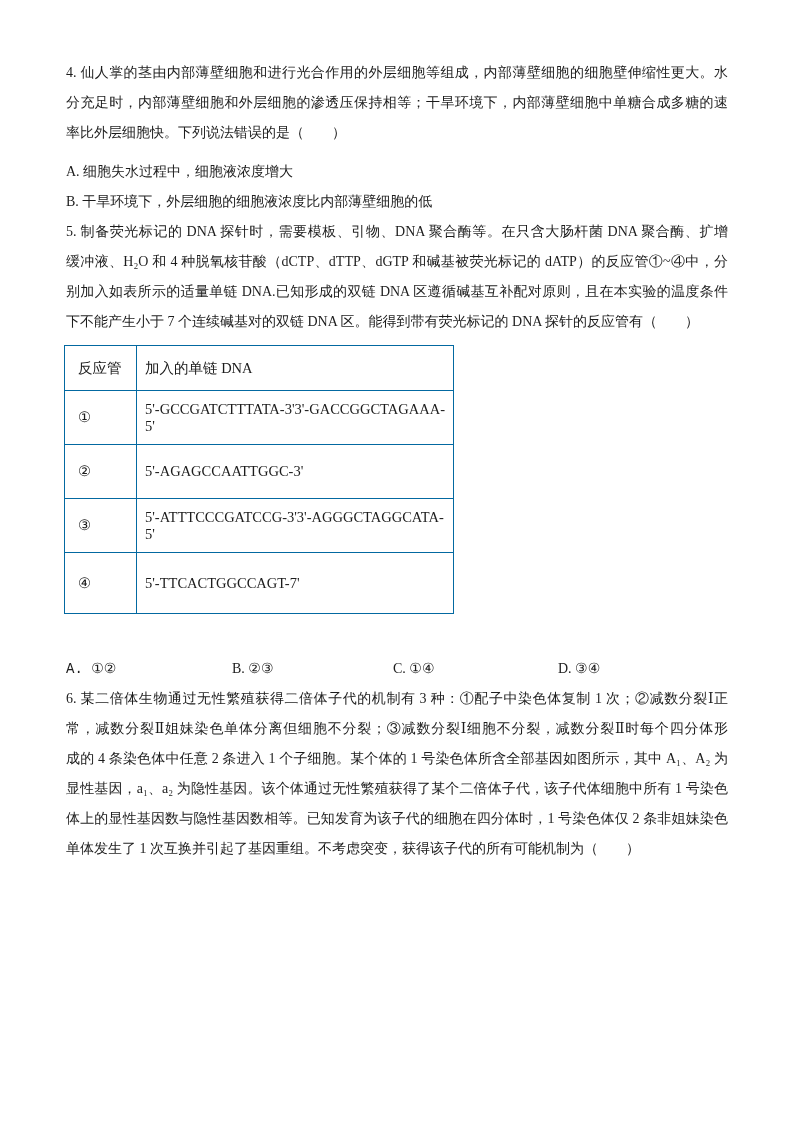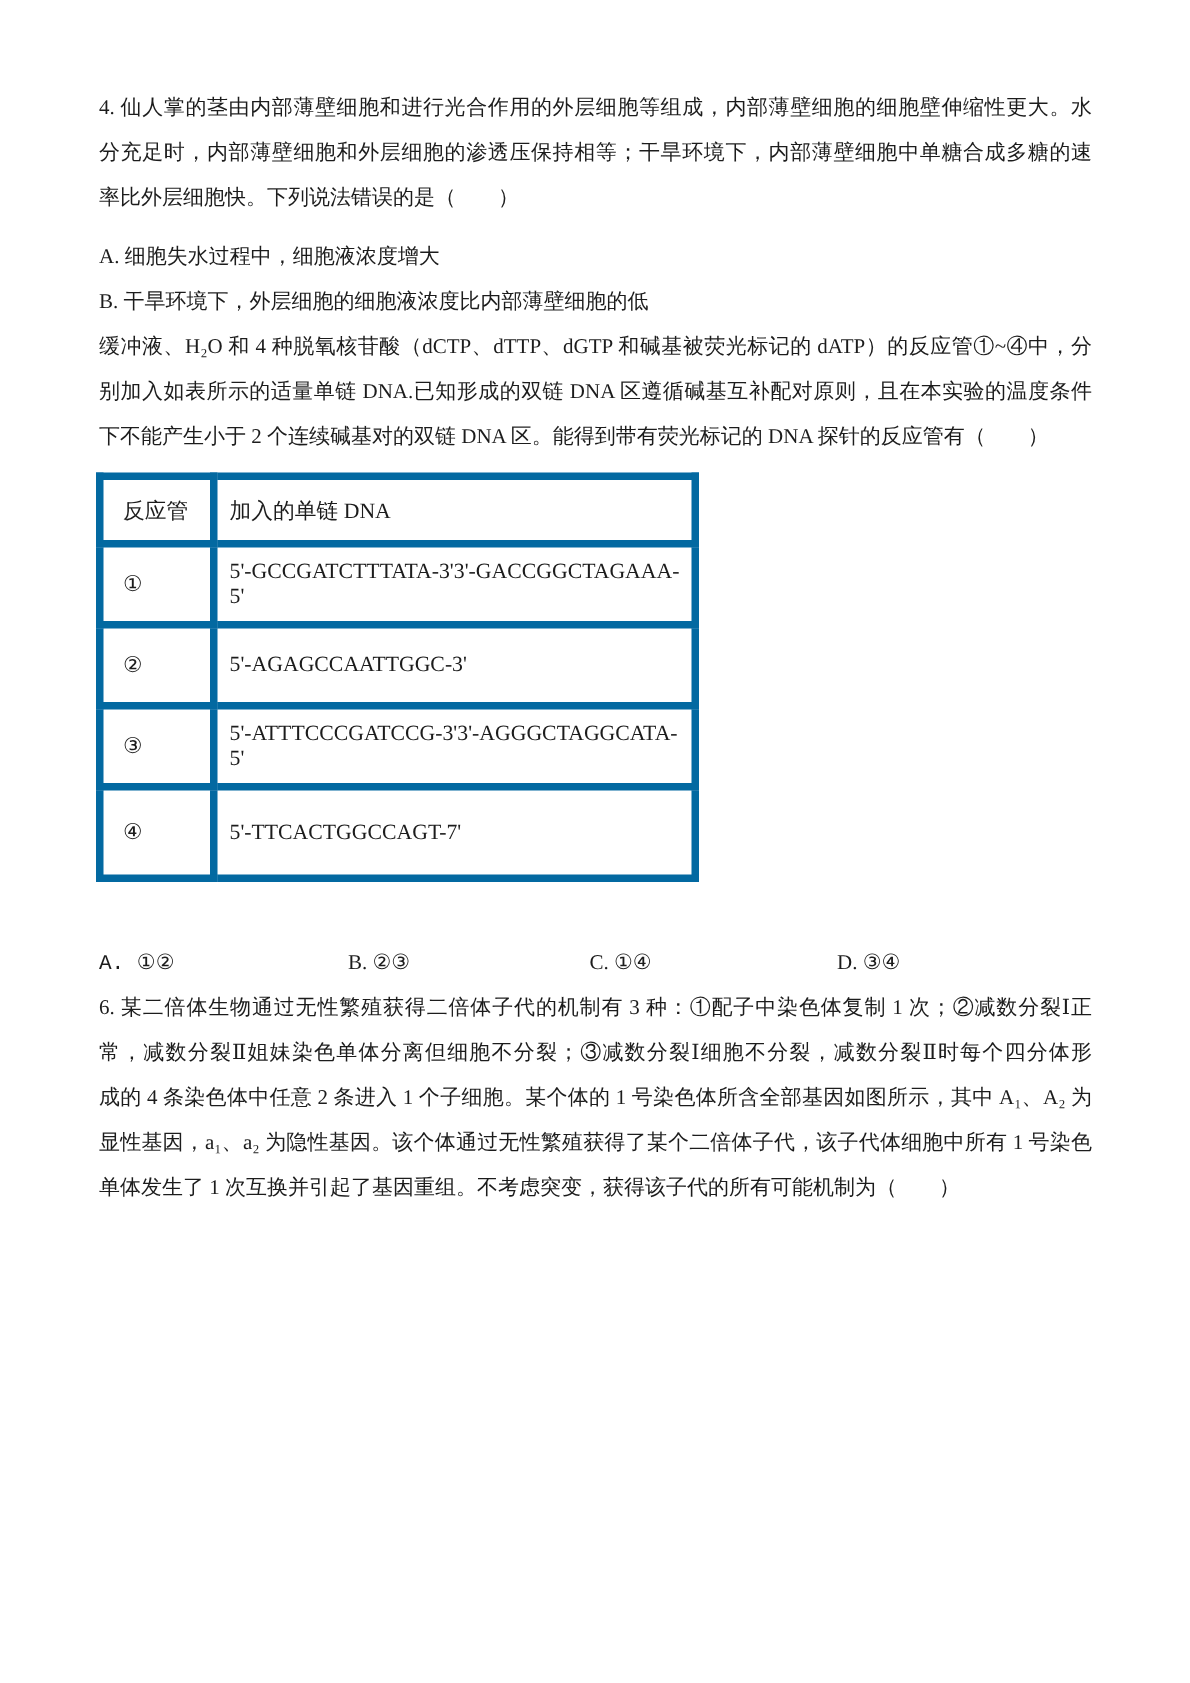--- a/index.html
+++ b/index.html
@@ -44,21 +44,21 @@
   .optlist {
     margin-top: 9px;
   }
   .dna-table {
     border-collapse: collapse;
     margin-top: 8px;
     margin-left: -2px;
     table-layout: fixed;
   }
   .dna-table td {
-    border: 5px solid #0369a1;
+    border: 1px solid #0369a1;
     font-size: 14.5px;
     vertical-align: middle;
     padding: 0;
   }
   .dna-table .col-tube { width: 58px; padding-left: 13px; }
   .dna-table .col-dna  { width: 308px; padding-left: 8px; }
   .dna-table .r-head  { height: 45px; }
   .dna-table .r-mid   { height: 54px; }
   .dna-table .r-last  { height: 61px; }
   .answer-row {
@@ -84,23 +84,24 @@
       <div class="tline jline">4. 仙人掌的茎由内部薄壁细胞和进行光合作用的外层细胞等组成，内部薄壁细胞的细胞壁伸缩性更大。水</div>
       <div class="tline jline">分充足时，内部薄壁细胞和外层细胞的渗透压保持相等；干旱环境下，内部薄壁细胞中单糖合成多糖的速</div>
       <div class="tline lline">率比外层细胞快。下列说法错误的是（　　）</div>
       <div class="optlist">
         <div class="tline lline">A. 细胞失水过程中，细胞液浓度增大</div>
         <div class="tline lline">B. 干旱环境下，外层细胞的细胞液浓度比内部薄壁细胞的低</div>
       </div>
     </div>
 
     <div>
+      <div class="tline jline">5. 制备荧光标记的 DNA 探针时，需要模板、引物、DNA 聚合酶等。在只含大肠杆菌 DNA 聚合酶、扩增</div>
       <div class="tline jline">缓冲液、H₂O 和 4 种脱氧核苷酸（dCTP、dTTP、dGTP 和碱基被荧光标记的 dATP）的反应管①~④中，分</div>
       <div class="tline jline">别加入如表所示的适量单链 DNA.已知形成的双链 DNA 区遵循碱基互补配对原则，且在本实验的温度条件</div>
-      <div class="tline lline">下不能产生小于 2 个连续碱基对的双链 DNA 区。能得到带有荧光标记的 DNA 探针的反应管有（　　）</div>
+      <div class="tline lline">下不能产生小于 7 个连续碱基对的双链 DNA 区。能得到带有荧光标记的 DNA 探针的反应管有（　　）</div>
 
       <table class="dna-table">
         <tbody>
             <tr class="r-head">
           <td class="col-tube">反应管</td>
           <td class="col-dna">加入的单链 DNA</td>
         </tr>
         <tr class="r-mid">
           <td class="col-tube">①</td>
           <td class="col-dna">5'-GCCGATCTTTATA-3'3'-GACCGGCTAGAAA-5'</td>
@@ -123,17 +124,18 @@
       <div class="answer-row">
         <span class="opt opt-a">A. ①②</span><span class="opt opt-b">B. ②③</span><span class="opt opt-c">C. ①④</span><span class="opt">D. ③④</span>
       </div>
     </div>
 
     <div class="q6block">
       <div class="tline jline">6. 某二倍体生物通过无性繁殖获得二倍体子代的机制有 3 种：①配子中染色体复制 1 次；②减数分裂Ⅰ正</div>
       <div class="tline jline">常，减数分裂Ⅱ姐妹染色单体分离但细胞不分裂；③减数分裂Ⅰ细胞不分裂，减数分裂Ⅱ时每个四分体形</div>
       <div class="tline jline">成的 4 条染色体中任意 2 条进入 1 个子细胞。某个体的 1 号染色体所含全部基因如图所示，其中 A₁、A₂ 为</div>
       <div class="tline jline">显性基因，a₁、a₂ 为隐性基因。该个体通过无性繁殖获得了某个二倍体子代，该子代体细胞中所有 1 号染色</div>
+      <div class="tline jline">体上的显性基因数与隐性基因数相等。已知发育为该子代的细胞在四分体时，1 号染色体仅 2 条非姐妹染色</div>
       <div class="tline lline">单体发生了 1 次互换并引起了基因重组。不考虑突变，获得该子代的所有可能机制为（　　）</div>
     </div>
 
   </div>
 </div>
 
 </body></html>

